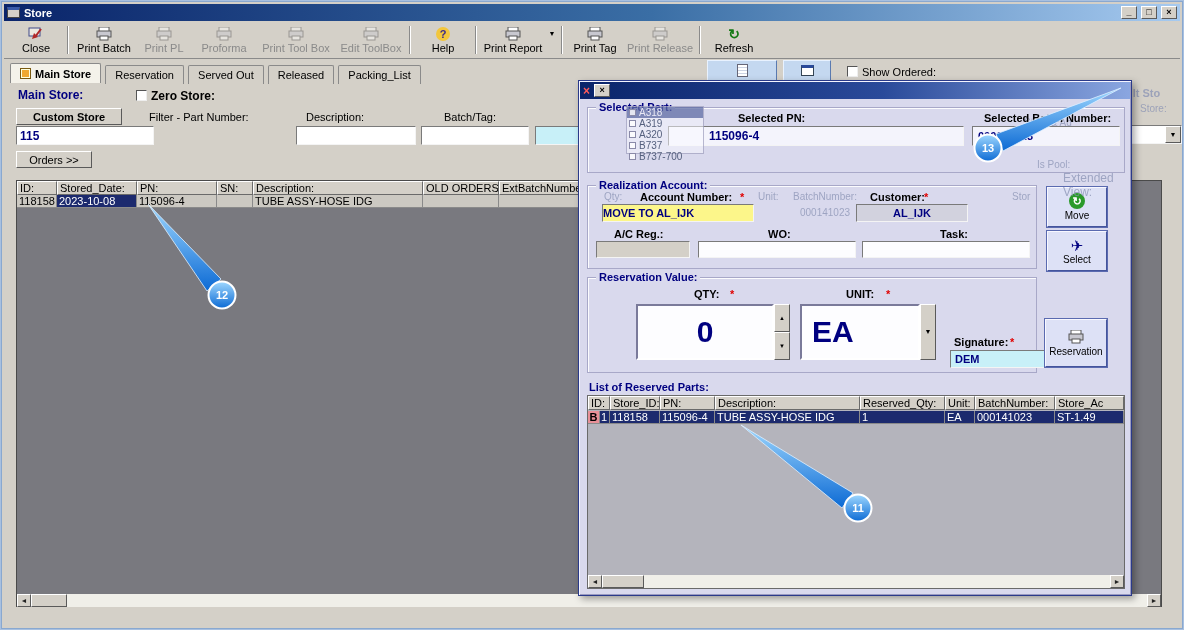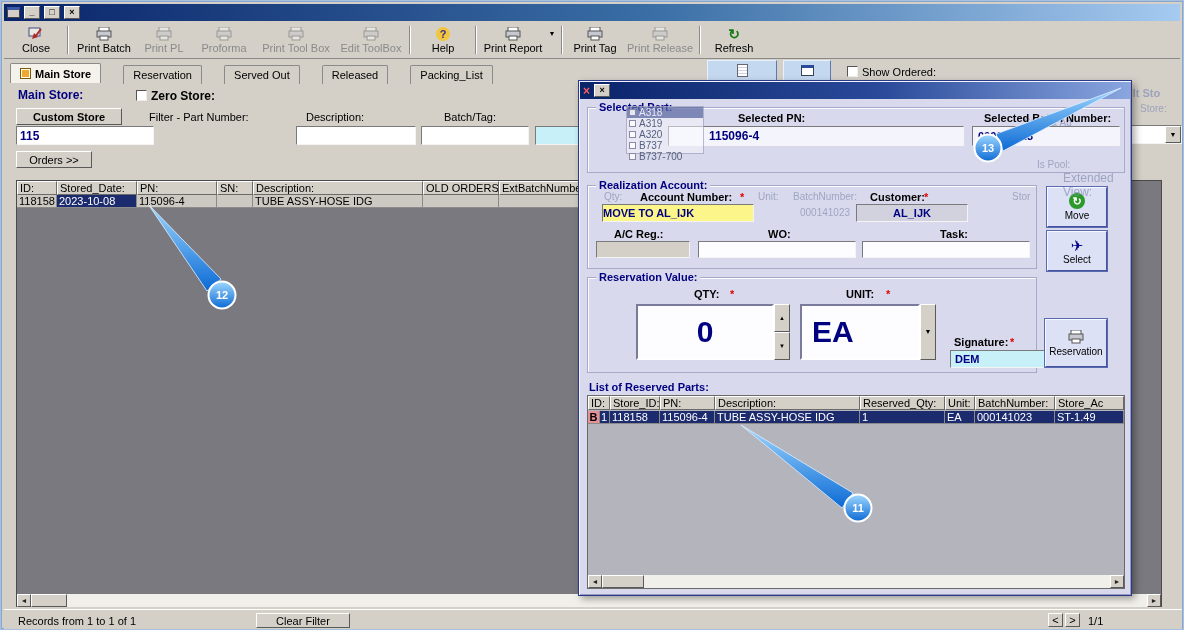--- a/index.html
+++ b/index.html
@@ -16,21 +16,21 @@
   .toolbar{position:absolute;left:2px;top:20px;right:2px;height:37px;background:#d4d0c8;border-bottom:1px solid #8a8a8a;display:flex;align-items:stretch;padding-left:4px}
   .tbtn{display:flex;flex-direction:column;align-items:center;justify-content:center;gap:1px;font-size:11px}
   .tbtn .cap{white-space:nowrap}
   .tbtn.dis .cap{color:#8a8a8a}
   .tbtn.dis .ticon{opacity:.45}
   .ticon{height:15px;display:flex;align-items:center;justify-content:center}
   .tsep{width:2px;border-left:1px solid #8a8a8a;border-right:1px solid #fff;margin:4px 3px}
   .helpico{width:14px;height:14px;border-radius:50%;background:#f2c63c;color:#3a2a8a;font-weight:bold;font-size:11px;display:flex;align-items:center;justify-content:center}
   .refico{color:#157a15;font-weight:bold;font-size:14px;line-height:14px}
   .ddglyph{font-size:7px;line-height:8px}
-  .tab{display:inline-flex;align-items:center;gap:4px;padding:3px 9px;border:1px solid #8a8a8a;border-bottom:none;background:#d4d0c8;border-radius:2px 2px 0 0;margin-right:19px;height:19px}
+  .tab{display:inline-flex;align-items:center;gap:4px;padding:3px 9px;border:1px solid #8a8a8a;border-bottom:none;background:#d4d0c8;border-radius:2px 2px 0 0;margin-right:1px;height:19px}
   .tab.active{background:#f4f2ea;font-weight:bold;height:20px}
   .tabico{width:11px;height:11px;background:#f0a830;border:1px solid #7a5a10;box-shadow:inset 0 0 0 1px #ffd;}
   .cb{width:11px;height:11px;background:#fff;border:1px solid;border-color:#555 #eee #eee #555;display:inline-block}
   .btn3d{background:#d4d0c8;border:1px solid;border-color:#fff #5a5a5a #5a5a5a #fff;display:flex;align-items:center;justify-content:center;font-size:11px}
   .sunken{border:1px solid;border-color:#7a7a7a #f4f4f4 #f4f4f4 #7a7a7a;background:#fff}
   .hcell{background:#d4d0c8;border-top:1px solid #fff;border-left:1px solid #fff;border-right:1px solid #6a6a6a;border-bottom:1px solid #6a6a6a;padding:0 2px;height:14px;line-height:13px;overflow:hidden;white-space:nowrap}
   .rcell{background:#ccc9c2;border-right:1px solid #8a8a8a;border-bottom:1px solid #8a8a8a;padding:0 2px;height:13px;line-height:12px;overflow:hidden;white-space:nowrap}
   .sel{background:#1c2a6e;color:#fff}
   .sb{background:#f0efe9;display:flex;align-items:stretch}
   .sbbtn{width:14px;background:#d4d0c8;border:1px solid;border-color:#fff #5a5a5a #5a5a5a #fff;font-size:7px;display:flex;align-items:center;justify-content:center;color:#222}
@@ -49,20 +49,21 @@
   .callouts{position:absolute;left:0;top:0;width:1184px;height:630px;z-index:100;pointer-events:none}
 </style>
 </head>
 <body>
 
 <div id="screen">
   <div class="win">
 
     <div class="titlebar">
       <span class="appico"></span>
+      <span style="flex:1">Store</span>
       <span class="winbtn">_</span>
       <span class="winbtn">□</span>
       <span class="winbtn">×</span>
     </div>
 
     <div class="toolbar">
       <div class="tbtn" style="width:56px">
         <span class="ticon">
             <svg width="16" height="14">
               <rect x="1" y="1" width="11" height="8" fill="#ece9e0" stroke="#404a8a"></rect>
@@ -247,27 +248,20 @@
 
     <span class="abs ghost b" style="left:1080px;top:85px">Set Default Sto</span>
     <span class="abs ghost" style="left:1138px;top:101px;font-size:10px">Store:</span>
     <div class="abs sunken" style="left:1098px;top:123px;width:82px;height:19px;display:flex">
       <span style="flex:1;padding:2px 2px"></span>
       <span class="btn3d" style="width:16px">
           <span class="ddglyph">▼</span>
         </span>
     </div>
 
-    <div class="abs" style="left:2px;top:607px;width:1178px;height:20px;background:#d4d0c8;border-top:1px solid #fff">
-      <span class="abs" style="left:14px;top:5px">Records from 1 to 1 of 1</span>
-      <div class="abs btn3d" style="left:252px;top:3px;width:94px;height:15px">Clear Filter</div>
-      <div class="abs btn3d" style="left:1044px;top:3px;width:15px;height:14px">&lt;</div>
-      <div class="abs btn3d" style="left:1061px;top:3px;width:15px;height:14px">&gt;</div>
-      <span class="abs" style="left:1084px;top:5px">1/1</span>
-    </div>
   </div>
 
   <div class="dialog">
     <div class="dlgtitle">
       <span style="color:#ff5a5a;font-weight:bold;font-size:12px;line-height:12px">×</span>
       <span class="winbtn">×</span>
     </div>
 
     <div class="grp" style="left:8px;top:26px;width:538px;height:66px">
       <span class="grplab">Selected Part:</span>

